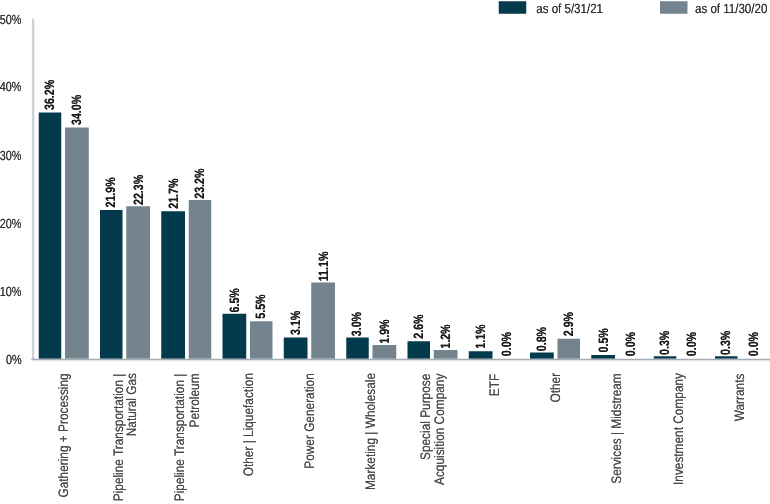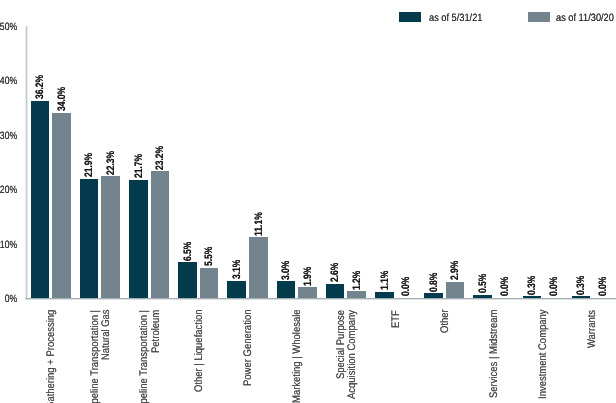--- a/index.html
+++ b/index.html
@@ -1,19 +1,19 @@
 <!DOCTYPE html>
 <html><head>
 <meta charset="utf-8">
 <style>
   html,body{margin:0;padding:0;}
   body{width:616px;height:403px;background:#ffffff;
        font-family:"Liberation Sans",sans-serif;overflow:hidden;
        text-rendering:geometricPrecision;}
-  #chart{position:absolute;left:0;top:11px;width:616px;height:376px;}
+  #chart{position:absolute;left:0;top:0;width:616px;height:376px;}
   .legend,.plot,.yaxis,.xaxis{position:absolute;left:0;top:0;width:616px;height:403px;}
 
   .lg-item{position:absolute;top:0;height:14px;}
   .lg-sw{position:absolute;}
   .lg-tx{position:absolute;white-space:nowrap;font-size:10.6px;color:#343434;text-shadow:0 0 0.4px rgba(52,52,52,0.9);}
   .lg-tx span{display:inline-block;transform-origin:left center;transform:scaleX(0.872);}
 
   .axis-line{position:absolute;}
 
   .ytick{position:absolute;font-size:10.6px;color:#343434;text-align:right;white-space:nowrap;text-shadow:0 0 0.4px rgba(52,52,52,0.9);}

